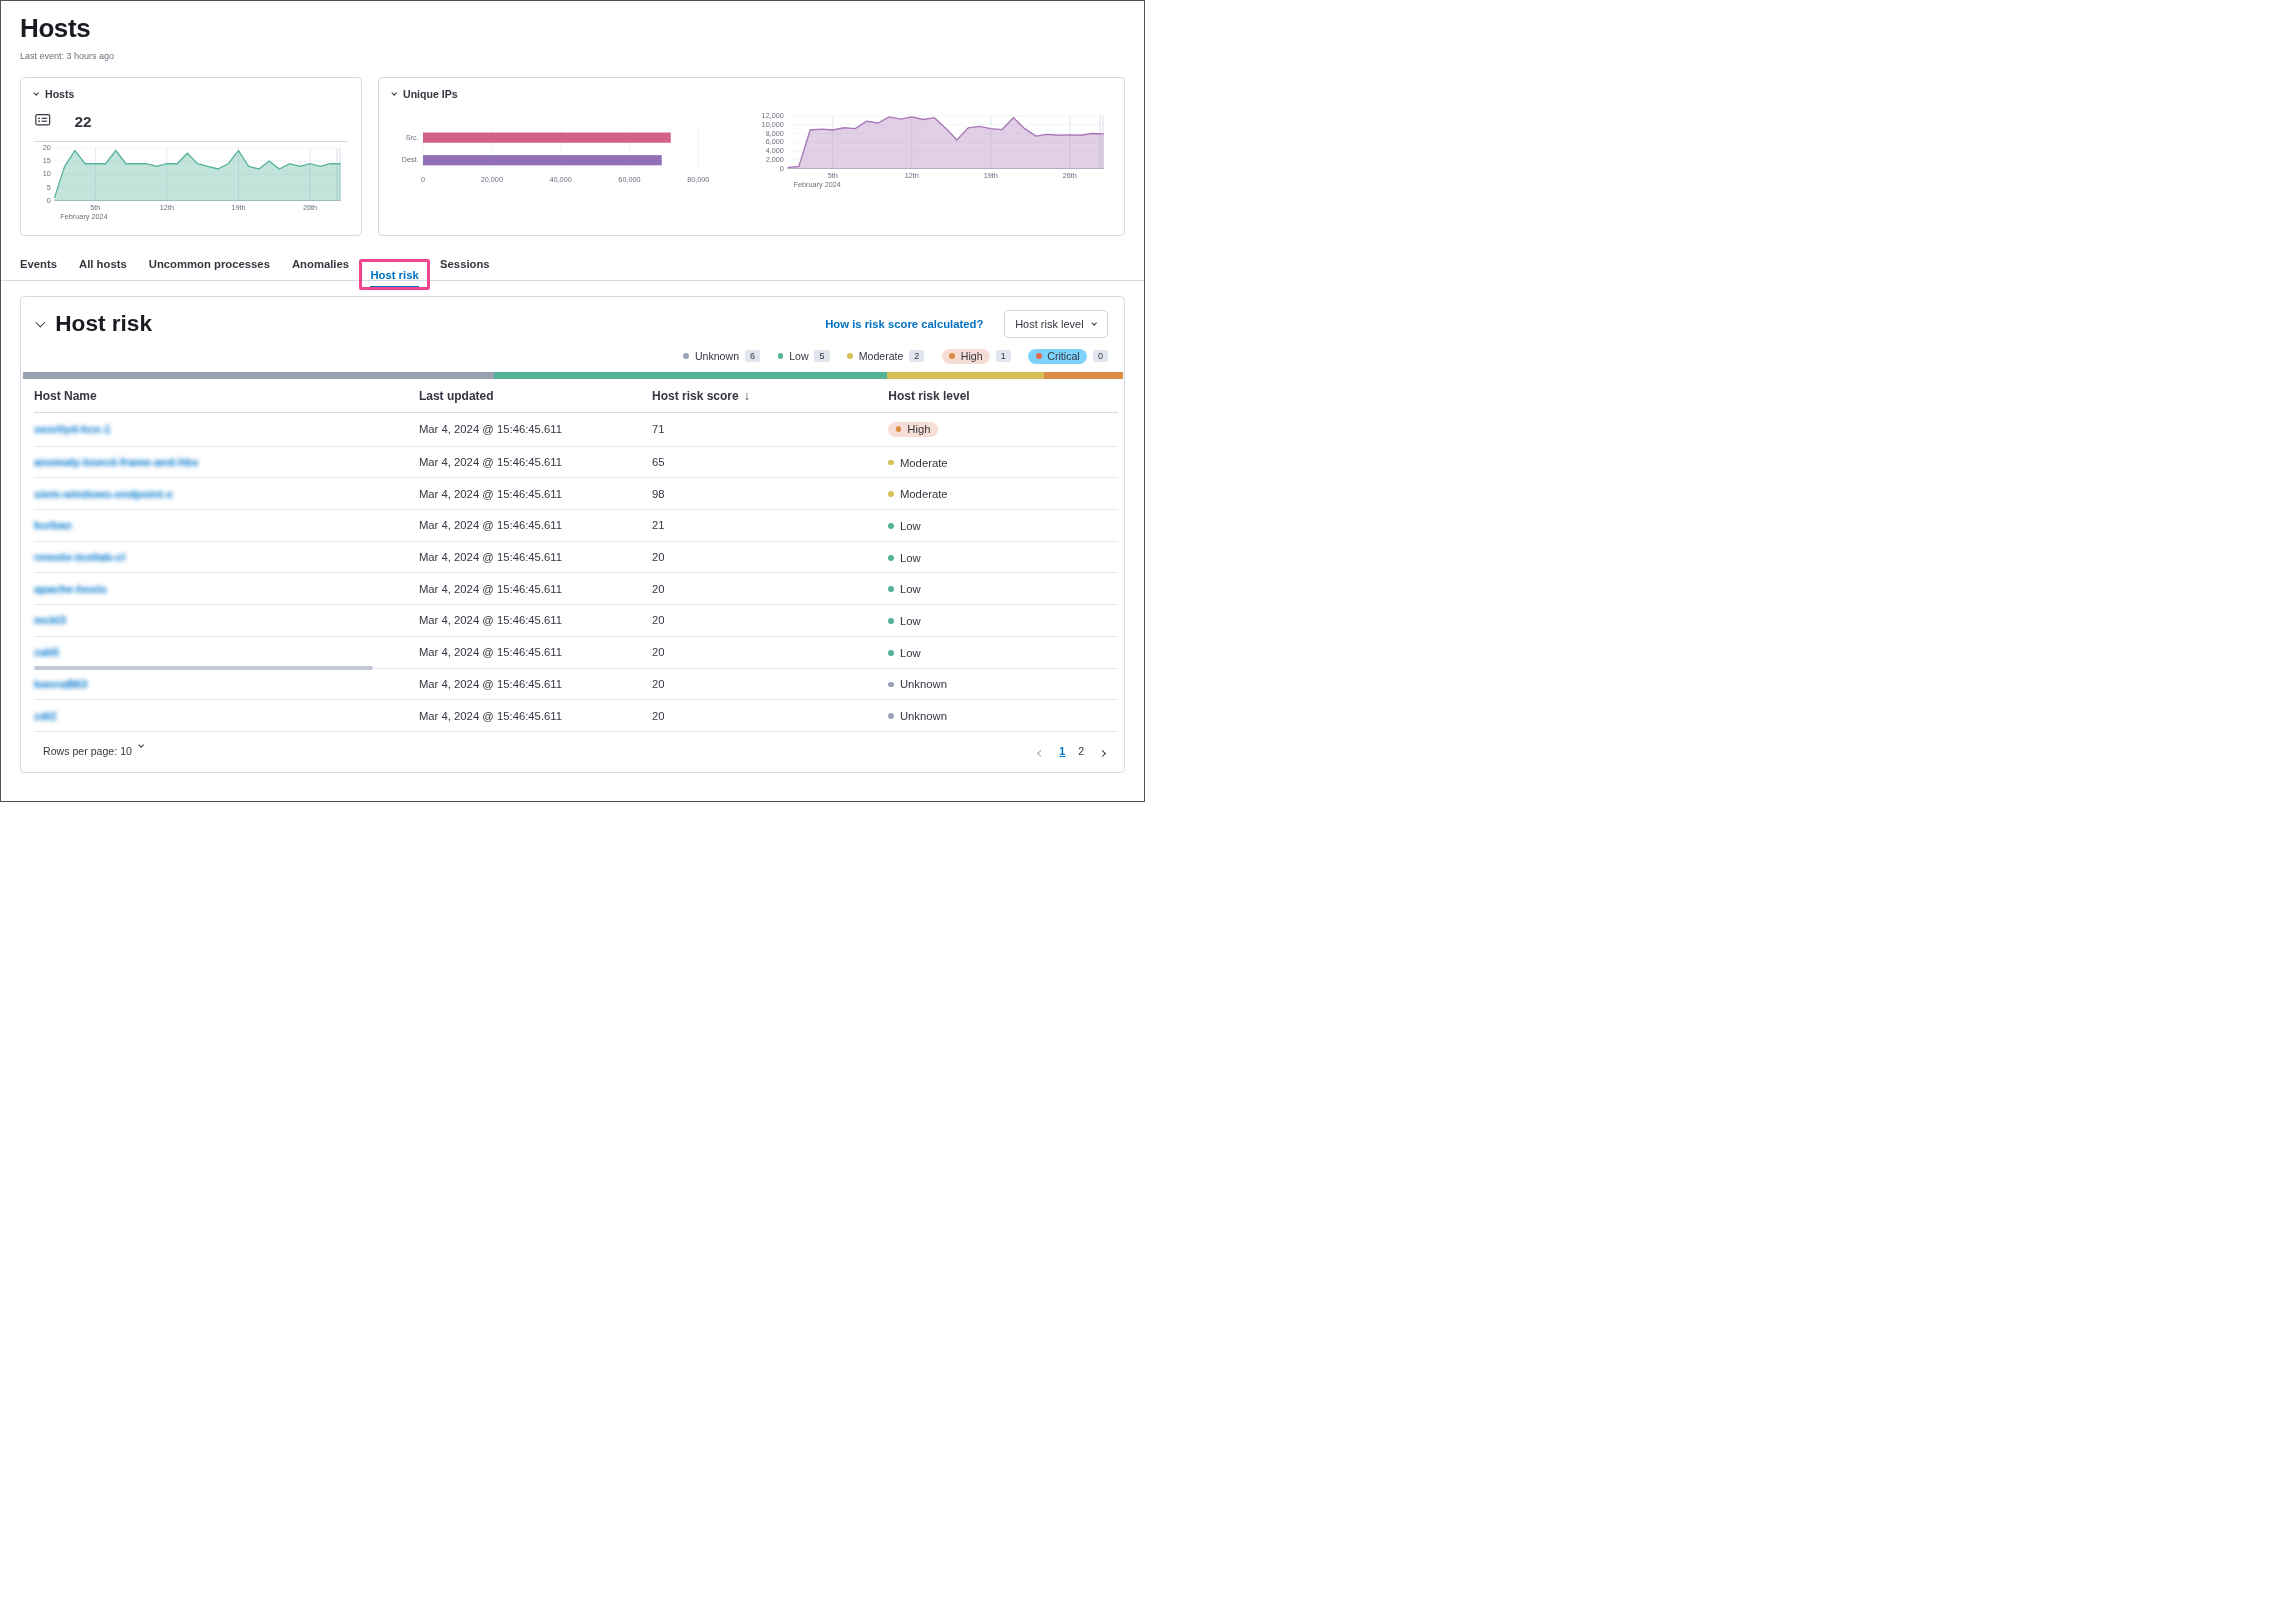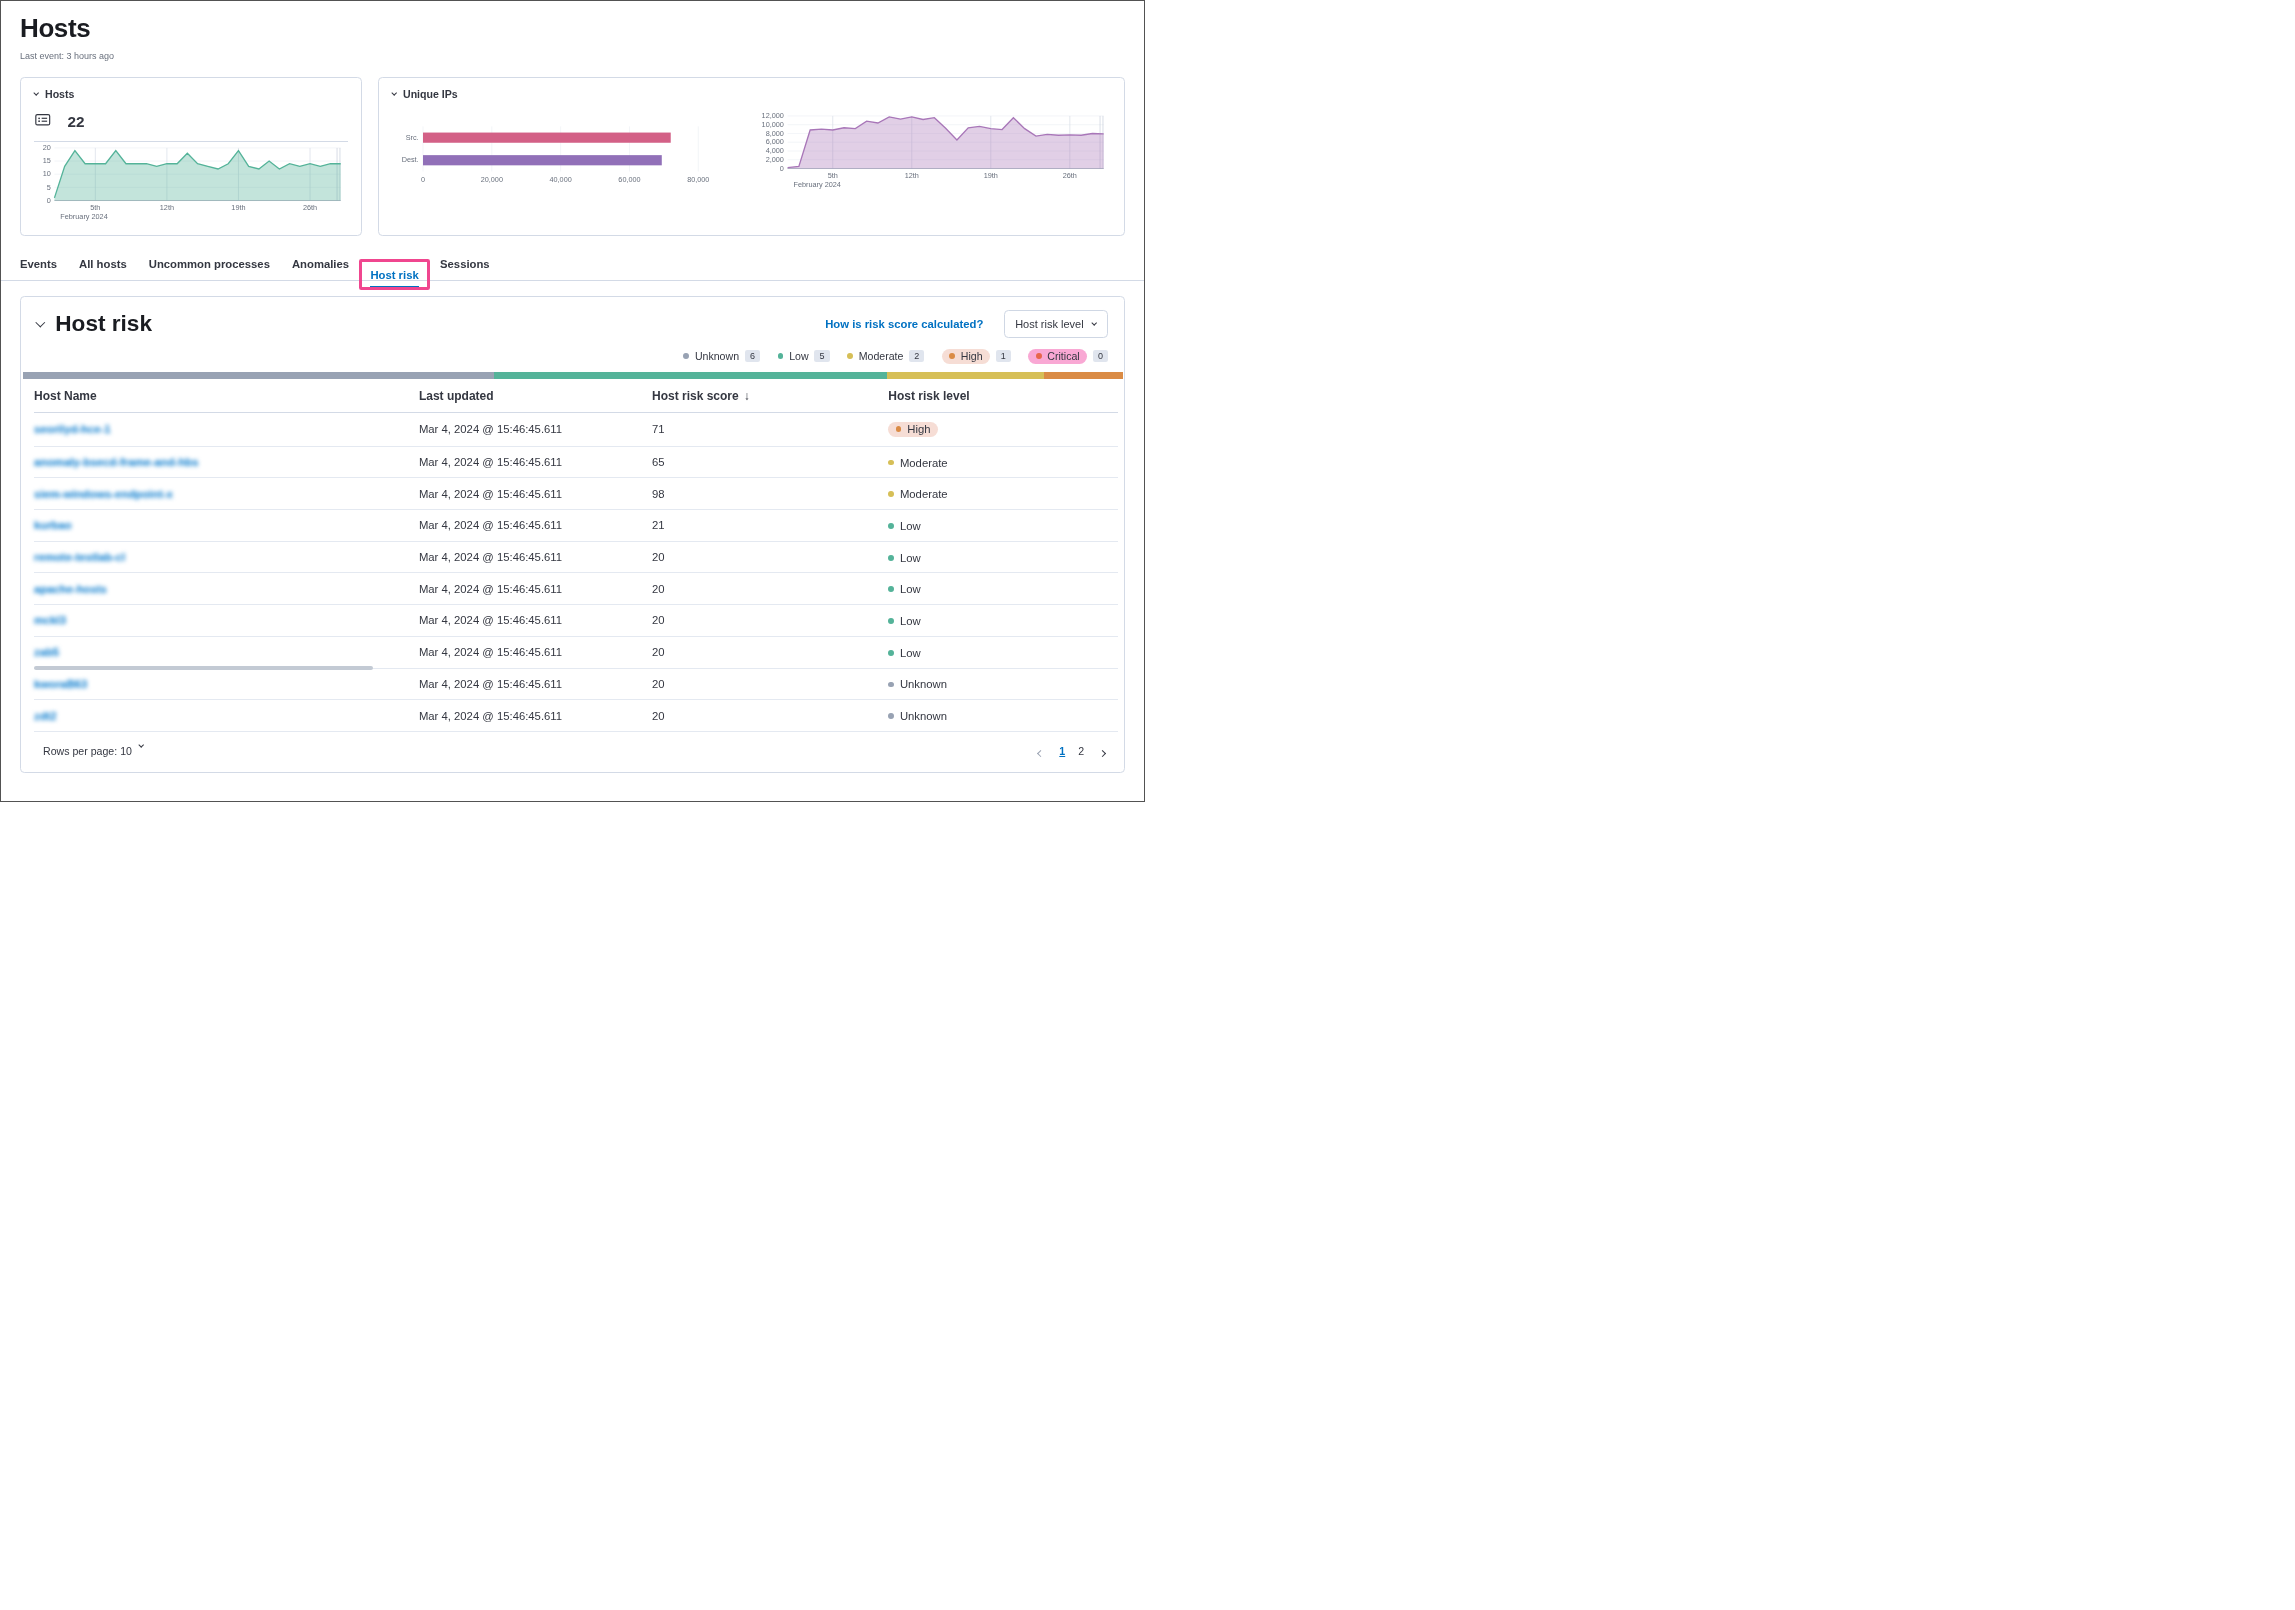--- a/index.html
+++ b/index.html
@@ -11,21 +11,21 @@
   .subtitle { font-size: 9px; color: #69707d; margin-top: 7.3px; }
 
   .kpi-row { display: flex; gap: 16px; padding: 0 19px; margin-top: 16px; }
   .panel { border: 0.7px solid #d3dae6; border-radius: 4.4px; padding: 10.2px 13px; height: 159px; background: #fff; }
   .panel-hosts { width: 342px; flex: none; }
   .panel-ips { flex: 1; }
   .panel-head { display: flex; align-items: center; gap: 6.6px; font-size: 10.6px; font-weight: 700; }
   .chev { display: inline-block; width: 5.1px; height: 5.1px; border-right: 1.5px solid #343741; border-bottom: 1.5px solid #343741; transform: rotate(45deg); flex: none; }
   .panel-head .chev { width: 4.4px; height: 4.4px; margin-top: -2.2px; }
 
-  .hosts-stat { display: flex; align-items: center; gap: 16px; margin: 11px 0 8.8px; font-size: 15.3px; font-weight: 700; }
+  .hosts-stat { display: flex; align-items: center; gap: 23px; margin: 11px 0 8.8px; font-size: 15.3px; font-weight: 700; }
   .hosts-divider { border-top: 0.7px solid #d3dae6; margin: 0 0 2.9px; }
   .hosts-chart { height: 76px; }
 
   .ips-stats { display: flex; align-items: center; margin-top: 8.8px; }
   .ip-stat { flex: 1; display: flex; align-items: center; gap: 17.5px; }
   .ip-value { font-size: 15.3px; font-weight: 700; }
   .ip-label { font-size: 21px; font-weight: 700; margin-left: 19px; letter-spacing: -0.4px; }
   .ips-charts { display: flex; gap: 31px; margin-top: 13px; align-items: flex-end; }
   .ips-bar { width: 46%; height: 67px; }
   .ips-area { flex: 1; height: 76px; }
@@ -230,21 +230,21 @@
           <span class="count-badge">2</span>
         </div>
         <div class="legend-item">
           <span class="level-pill" style="background:#f6ddd5">
             <span class="dot" style="background:#da8b45"></span>
             <span>High</span>
           </span>
           <span class="count-badge">1</span>
         </div>
         <div class="legend-item">
-          <span class="level-pill" style="background:#f9a8d4">
+          <span class="level-pill" style="background:#7dd3fc">
             <span class="dot" style="background:#e7664c"></span>
             <span>Critical</span>
           </span>
           <span class="count-badge">0</span>
         </div>
       </div>
 
     <div class="dist-bar">
         <div style="flex: 6 1 0%; background: rgb(152, 162, 179);"></div>
         <div style="flex: 5 1 0%; background: rgb(84, 179, 153);"></div>

